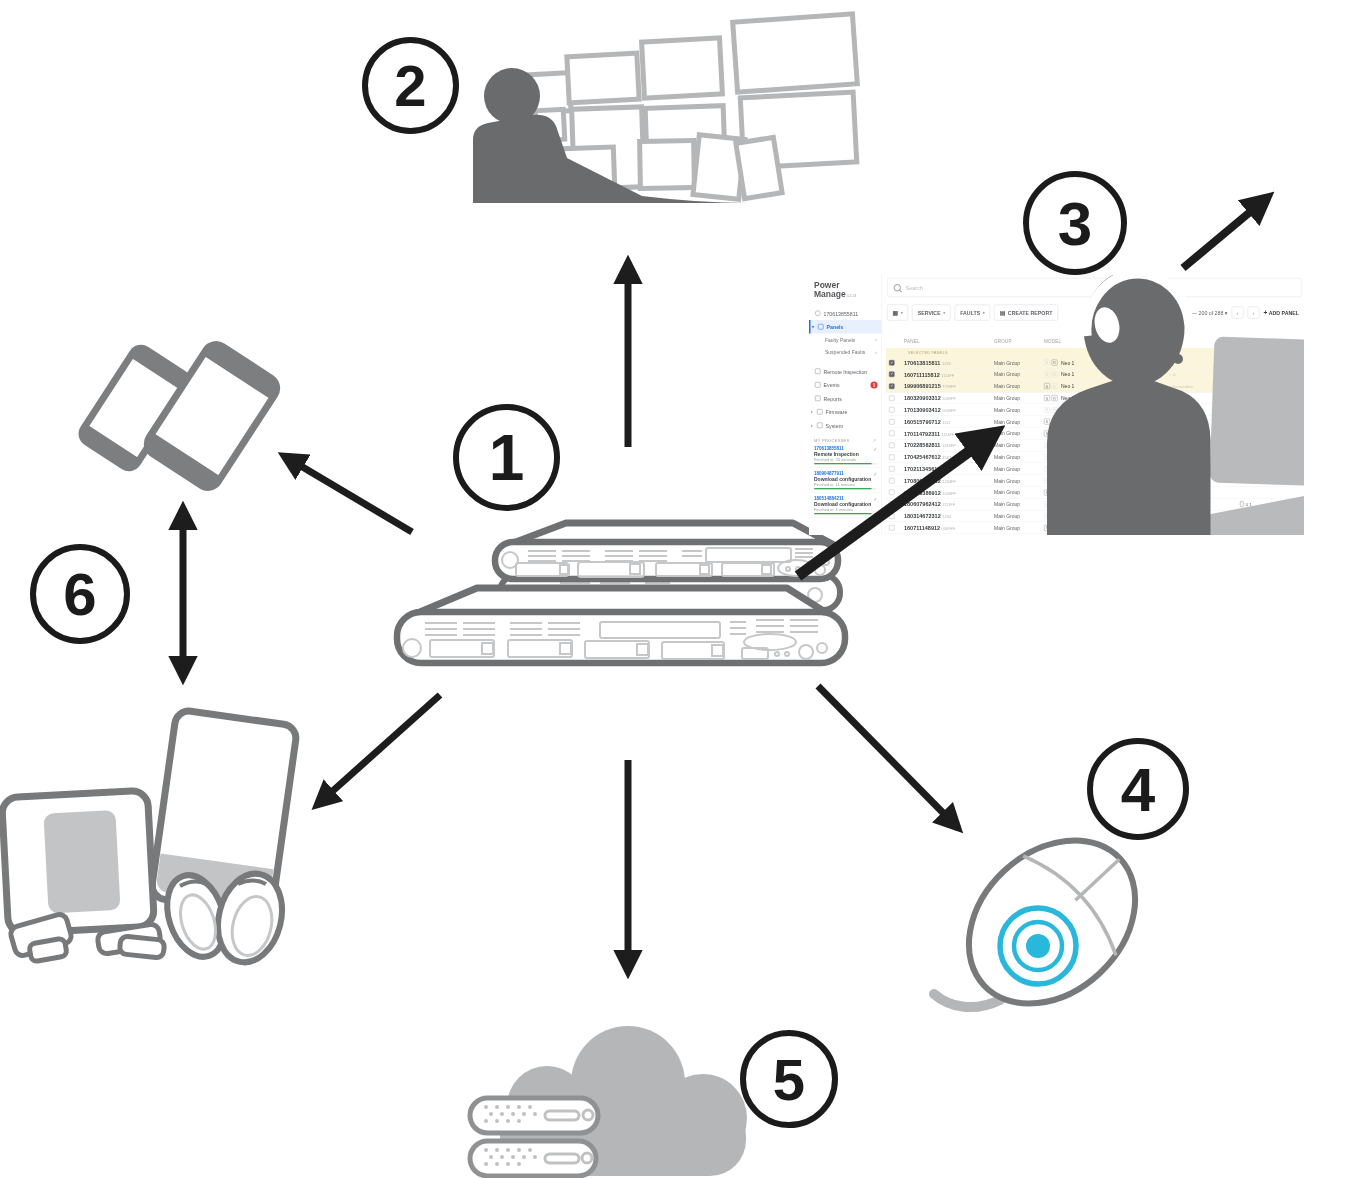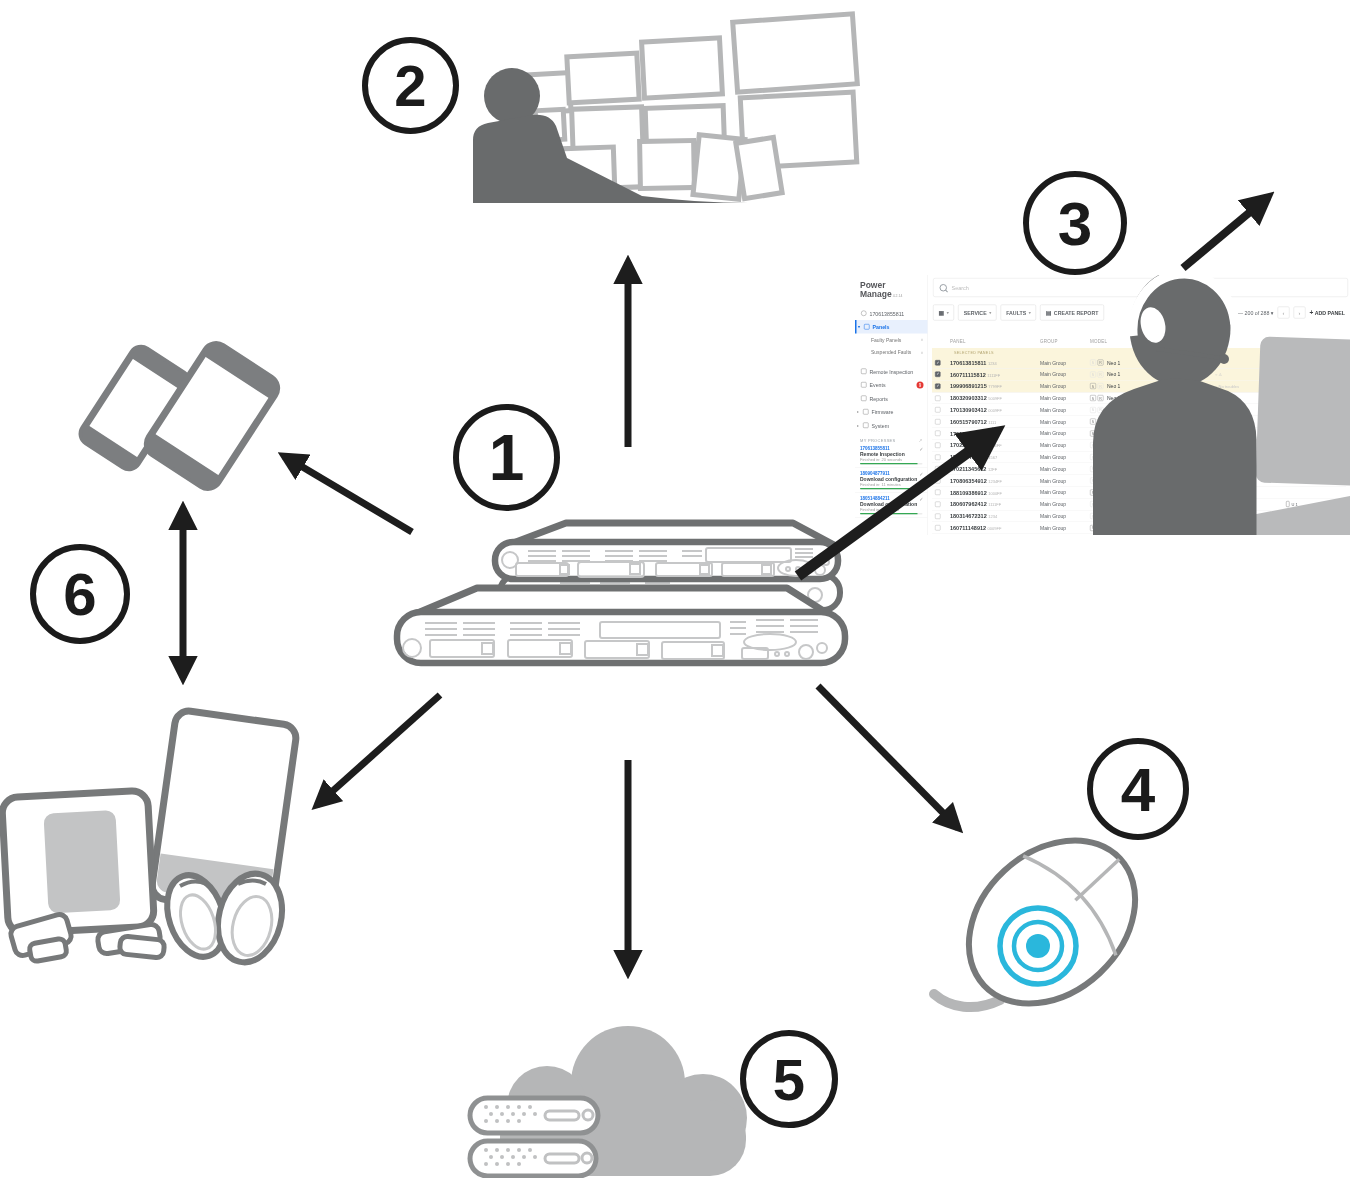--- a/index.html
+++ b/index.html
@@ -7,21 +7,21 @@
        font-family:"Liberation Sans",sans-serif;}
   svg{display:block;}
   #art,#arrows{position:absolute;left:0;top:0;}
   #art{z-index:1;}
   #arrows{z-index:5;pointer-events:none;}
   
   .badge{position:absolute;z-index:6;background:#fff;border:6px solid #1b1b1b;border-radius:50%;
          box-sizing:border-box;display:flex;align-items:center;justify-content:center;
          font-weight:bold;color:#1b1b1b;}
   
-  #pm{position:absolute;left:855px;top:275px;width:495px;height:260px;overflow:hidden;z-index:2;background:#eab308;text-decoration:underline;}
+  #pm{position:absolute;left:809px;top:275px;width:495px;height:260px;overflow:hidden;z-index:2;background:#eab308;text-decoration:underline;}
   #pm-inner{width:990px;height:520px;transform:scale(.5);transform-origin:0 0;position:relative;background:#fff;}
   #pm-person{position:absolute;left:0;top:0;z-index:3;pointer-events:none;}
   
   #pm-side{position:absolute;left:0;top:0;width:146px;height:520px;border-right:1px solid #ececec;box-sizing:border-box;}
   .pm-logo{padding:12px 10px 6px 10px;font-weight:bold;color:#55565a;font-size:17px;line-height:17px;}
   .pm-ver{font-weight:normal;font-size:7px;color:#9e9e9e;margin-left:2px;}
   #pm-menu{margin-top:8px;}
   .pm-mi{height:27px;display:flex;align-items:center;gap:6px;padding-left:12px;font-size:10.5px;
          color:#5f6368;position:relative;cursor:pointer;}
   .pm-mi.gap{margin-top:12px;}

